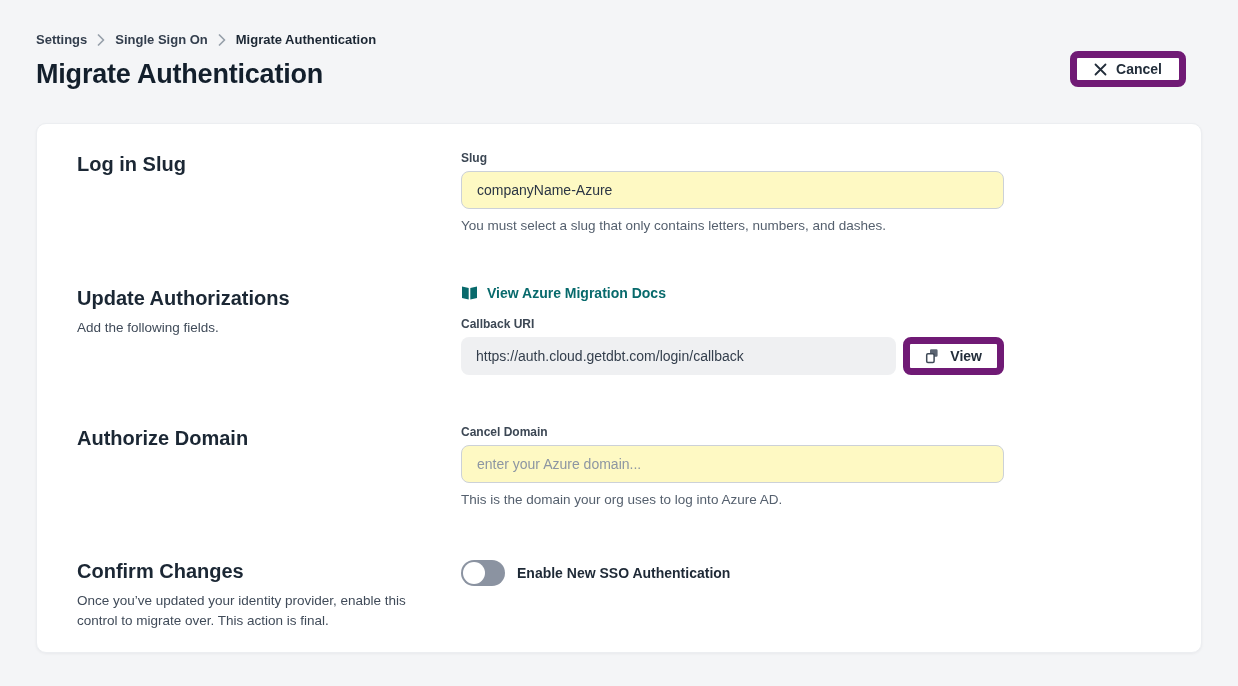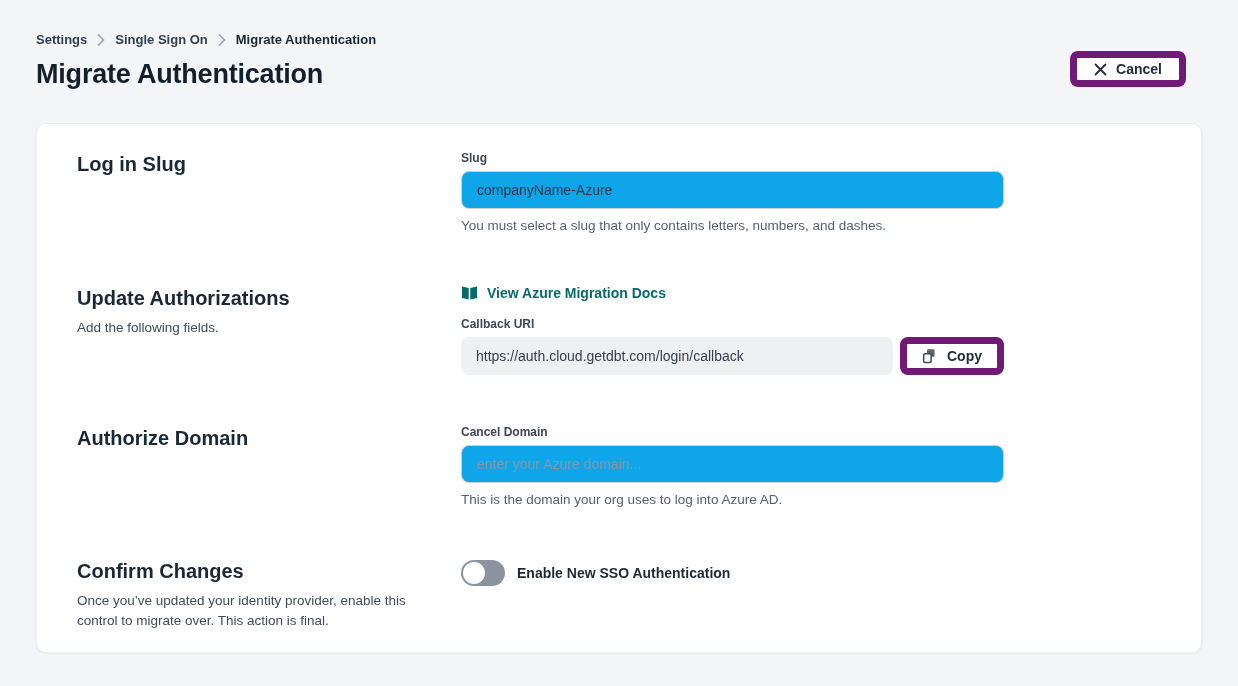--- a/index.html
+++ b/index.html
@@ -99,21 +99,21 @@
   }
   .text-input {
     width: 100%;
     height: 38px;
     border: 1px solid #ccd1d8;
     border-radius: 8px;
     padding: 0 15px;
     font-family: inherit;
     font-size: 14px;
     color: #2b3544;
-    background: #0ea5e9;
+    background: #fef9c3;
     outline: none;
   }
   .text-input::placeholder { color: #8d96a2; }
   .readonly-input {
     border: none;
     background: #eff0f2;
     color: #333e4c;
   }
   .help-text {
     margin-top: 9px;
@@ -244,21 +244,21 @@
         <label class="field-label">Callback URI</label>
         <div class="callback-row">
           <input class="text-input readonly-input" type="text" readonly="" value="https://auth.cloud.getdbt.com/login/callback" style="">
           <button class="btn btn-secondary copy-btn">
             <span style="display:flex;">
               <svg width="16" height="16" viewBox="0 0 16 16">
                 <path d="M6.2 1.2 h5.2 a1.2 1.2 0 0 1 1.2 1.2 v5.2 a1.2 1.2 0 0 1 -1.2 1.2 h-5.2 a1.2 1.2 0 0 1 -1.2 -1.2 v-5.2 a1.2 1.2 0 0 1 1.2 -1.2 z" fill="#5b6572"></path>
                 <rect x="1.7" y="5.8" width="7.4" height="8.6" rx="1.2" fill="#ffffff" stroke="#3f4a57" stroke-width="1.5"></rect>
               </svg>
             </span>
-            <span>Copy</span>
+            <span>View</span>
           </button>
         </div>
       </div>
     </div>
 
     <div class="row row-3">
       <div class="row-left">
         <div class="section-heading">Authorize Domain</div>
       </div>
       <div class="row-right">

